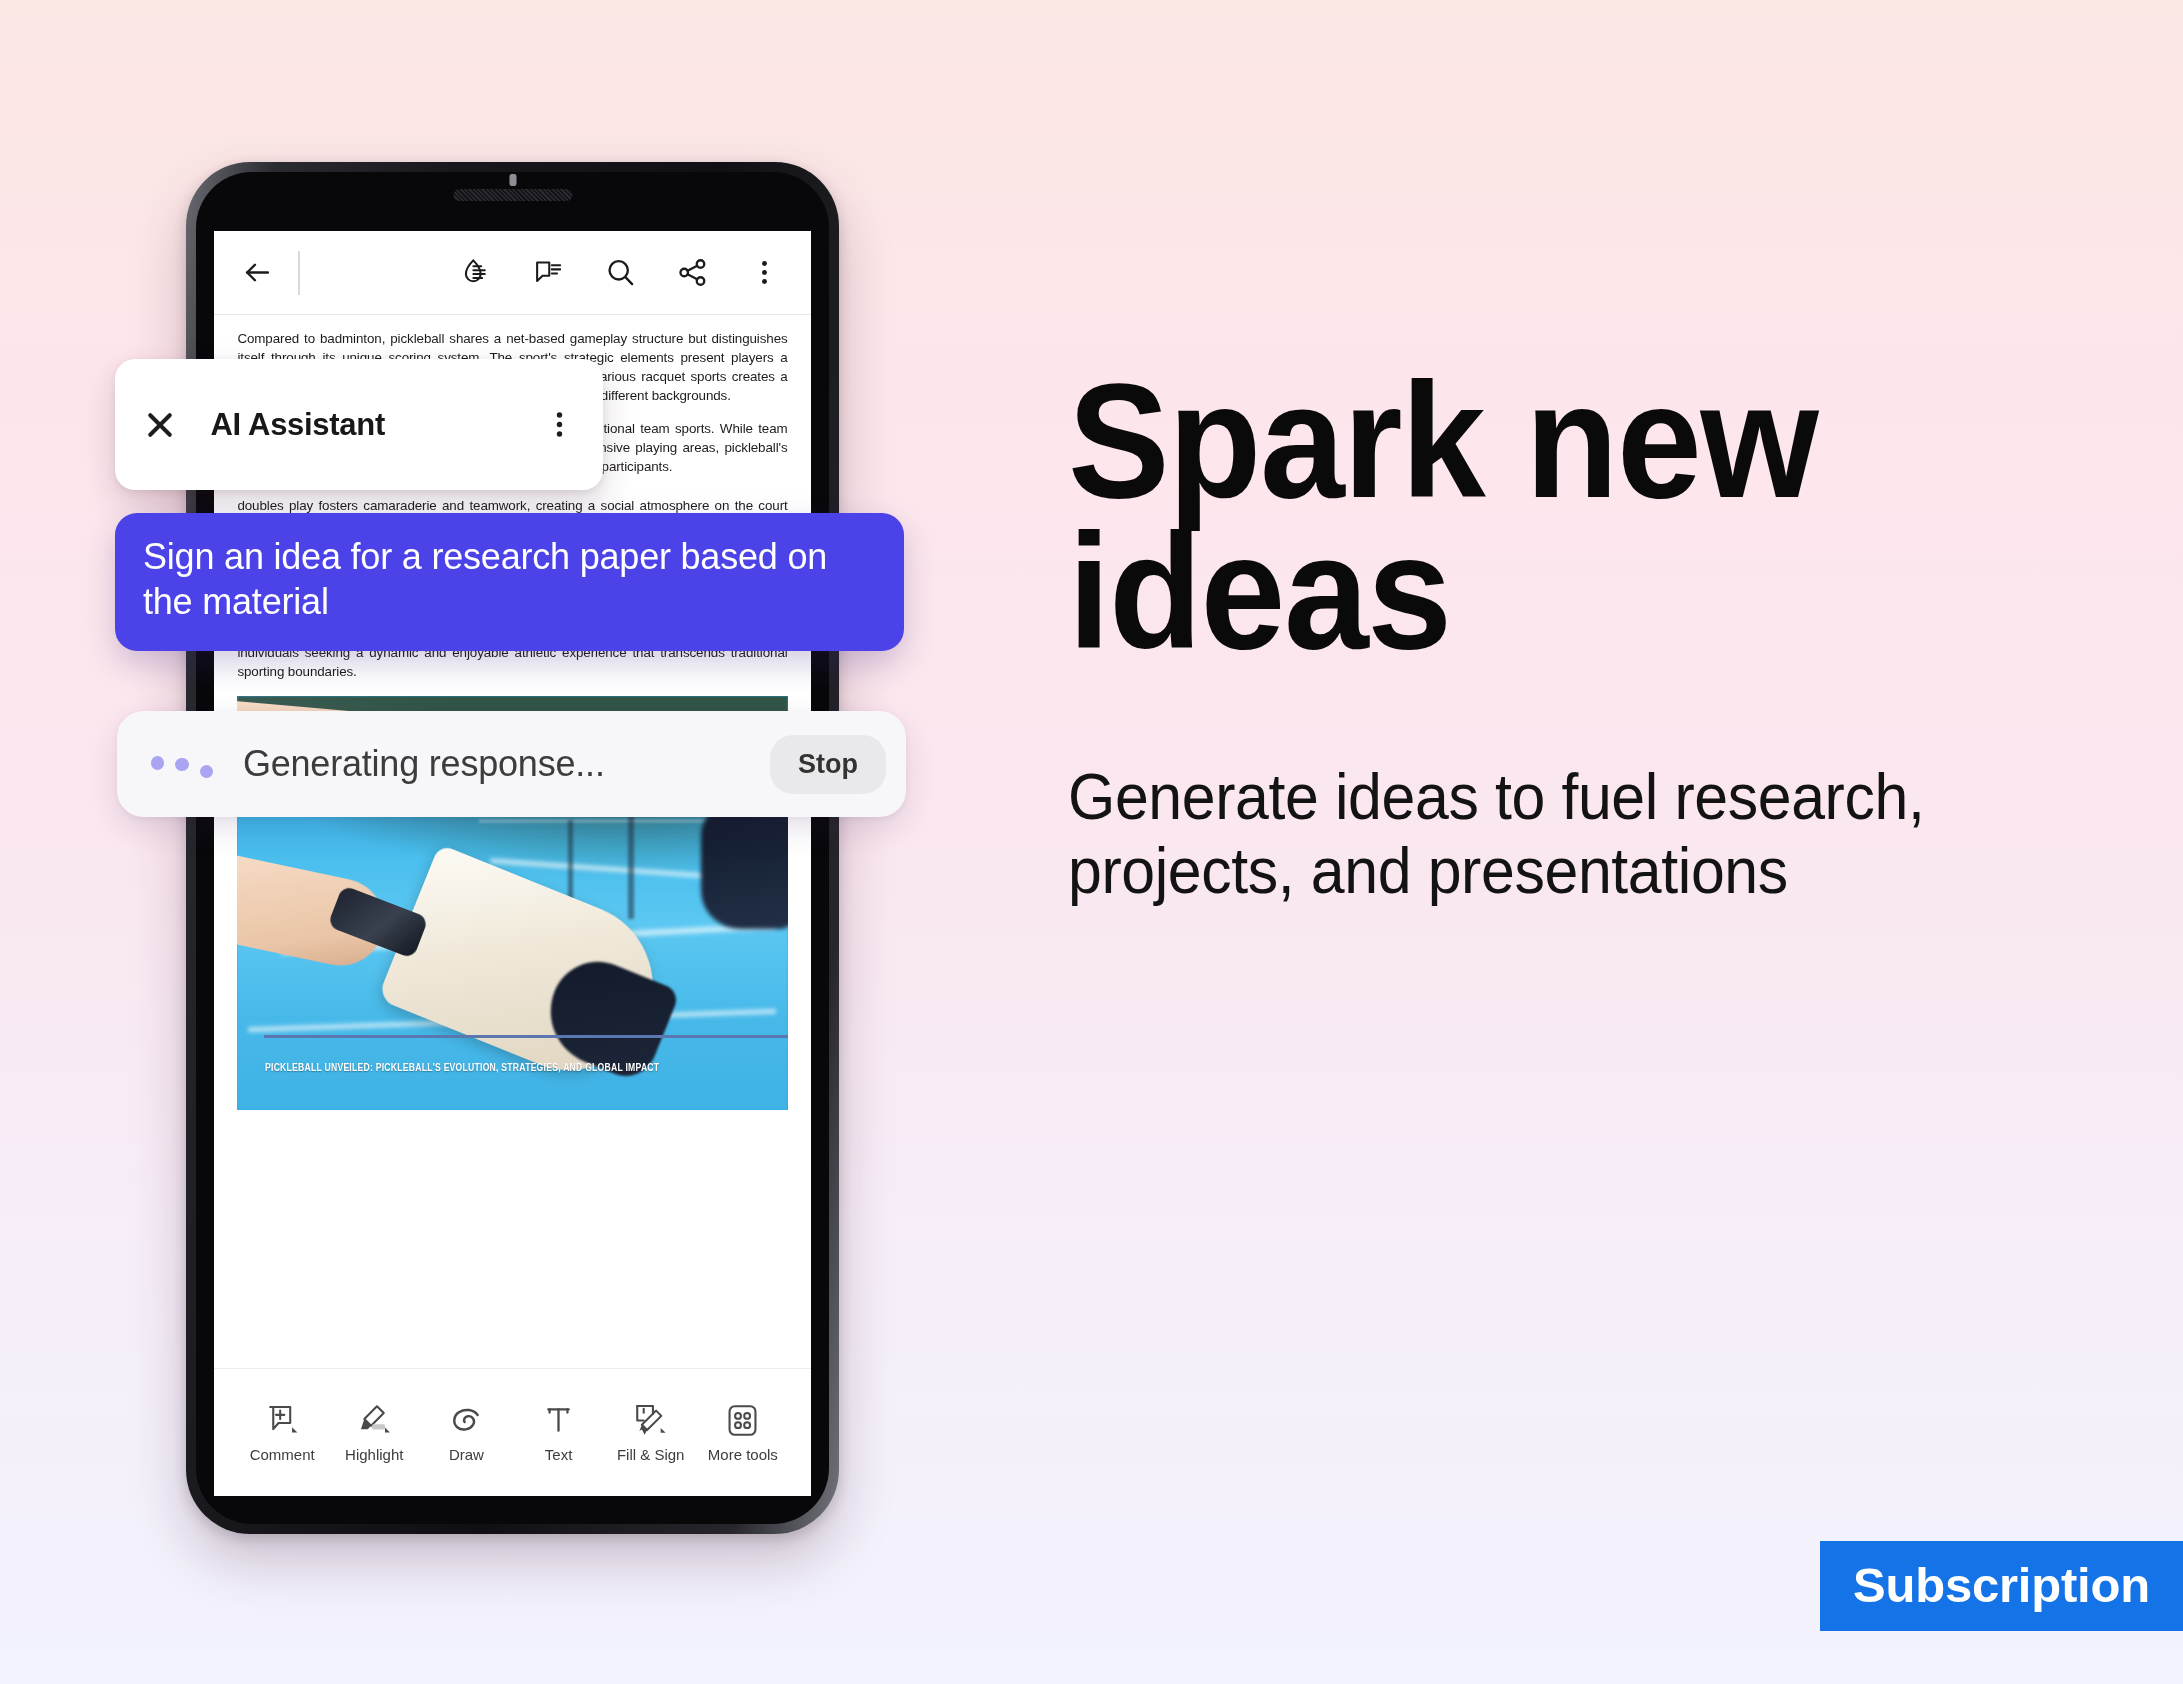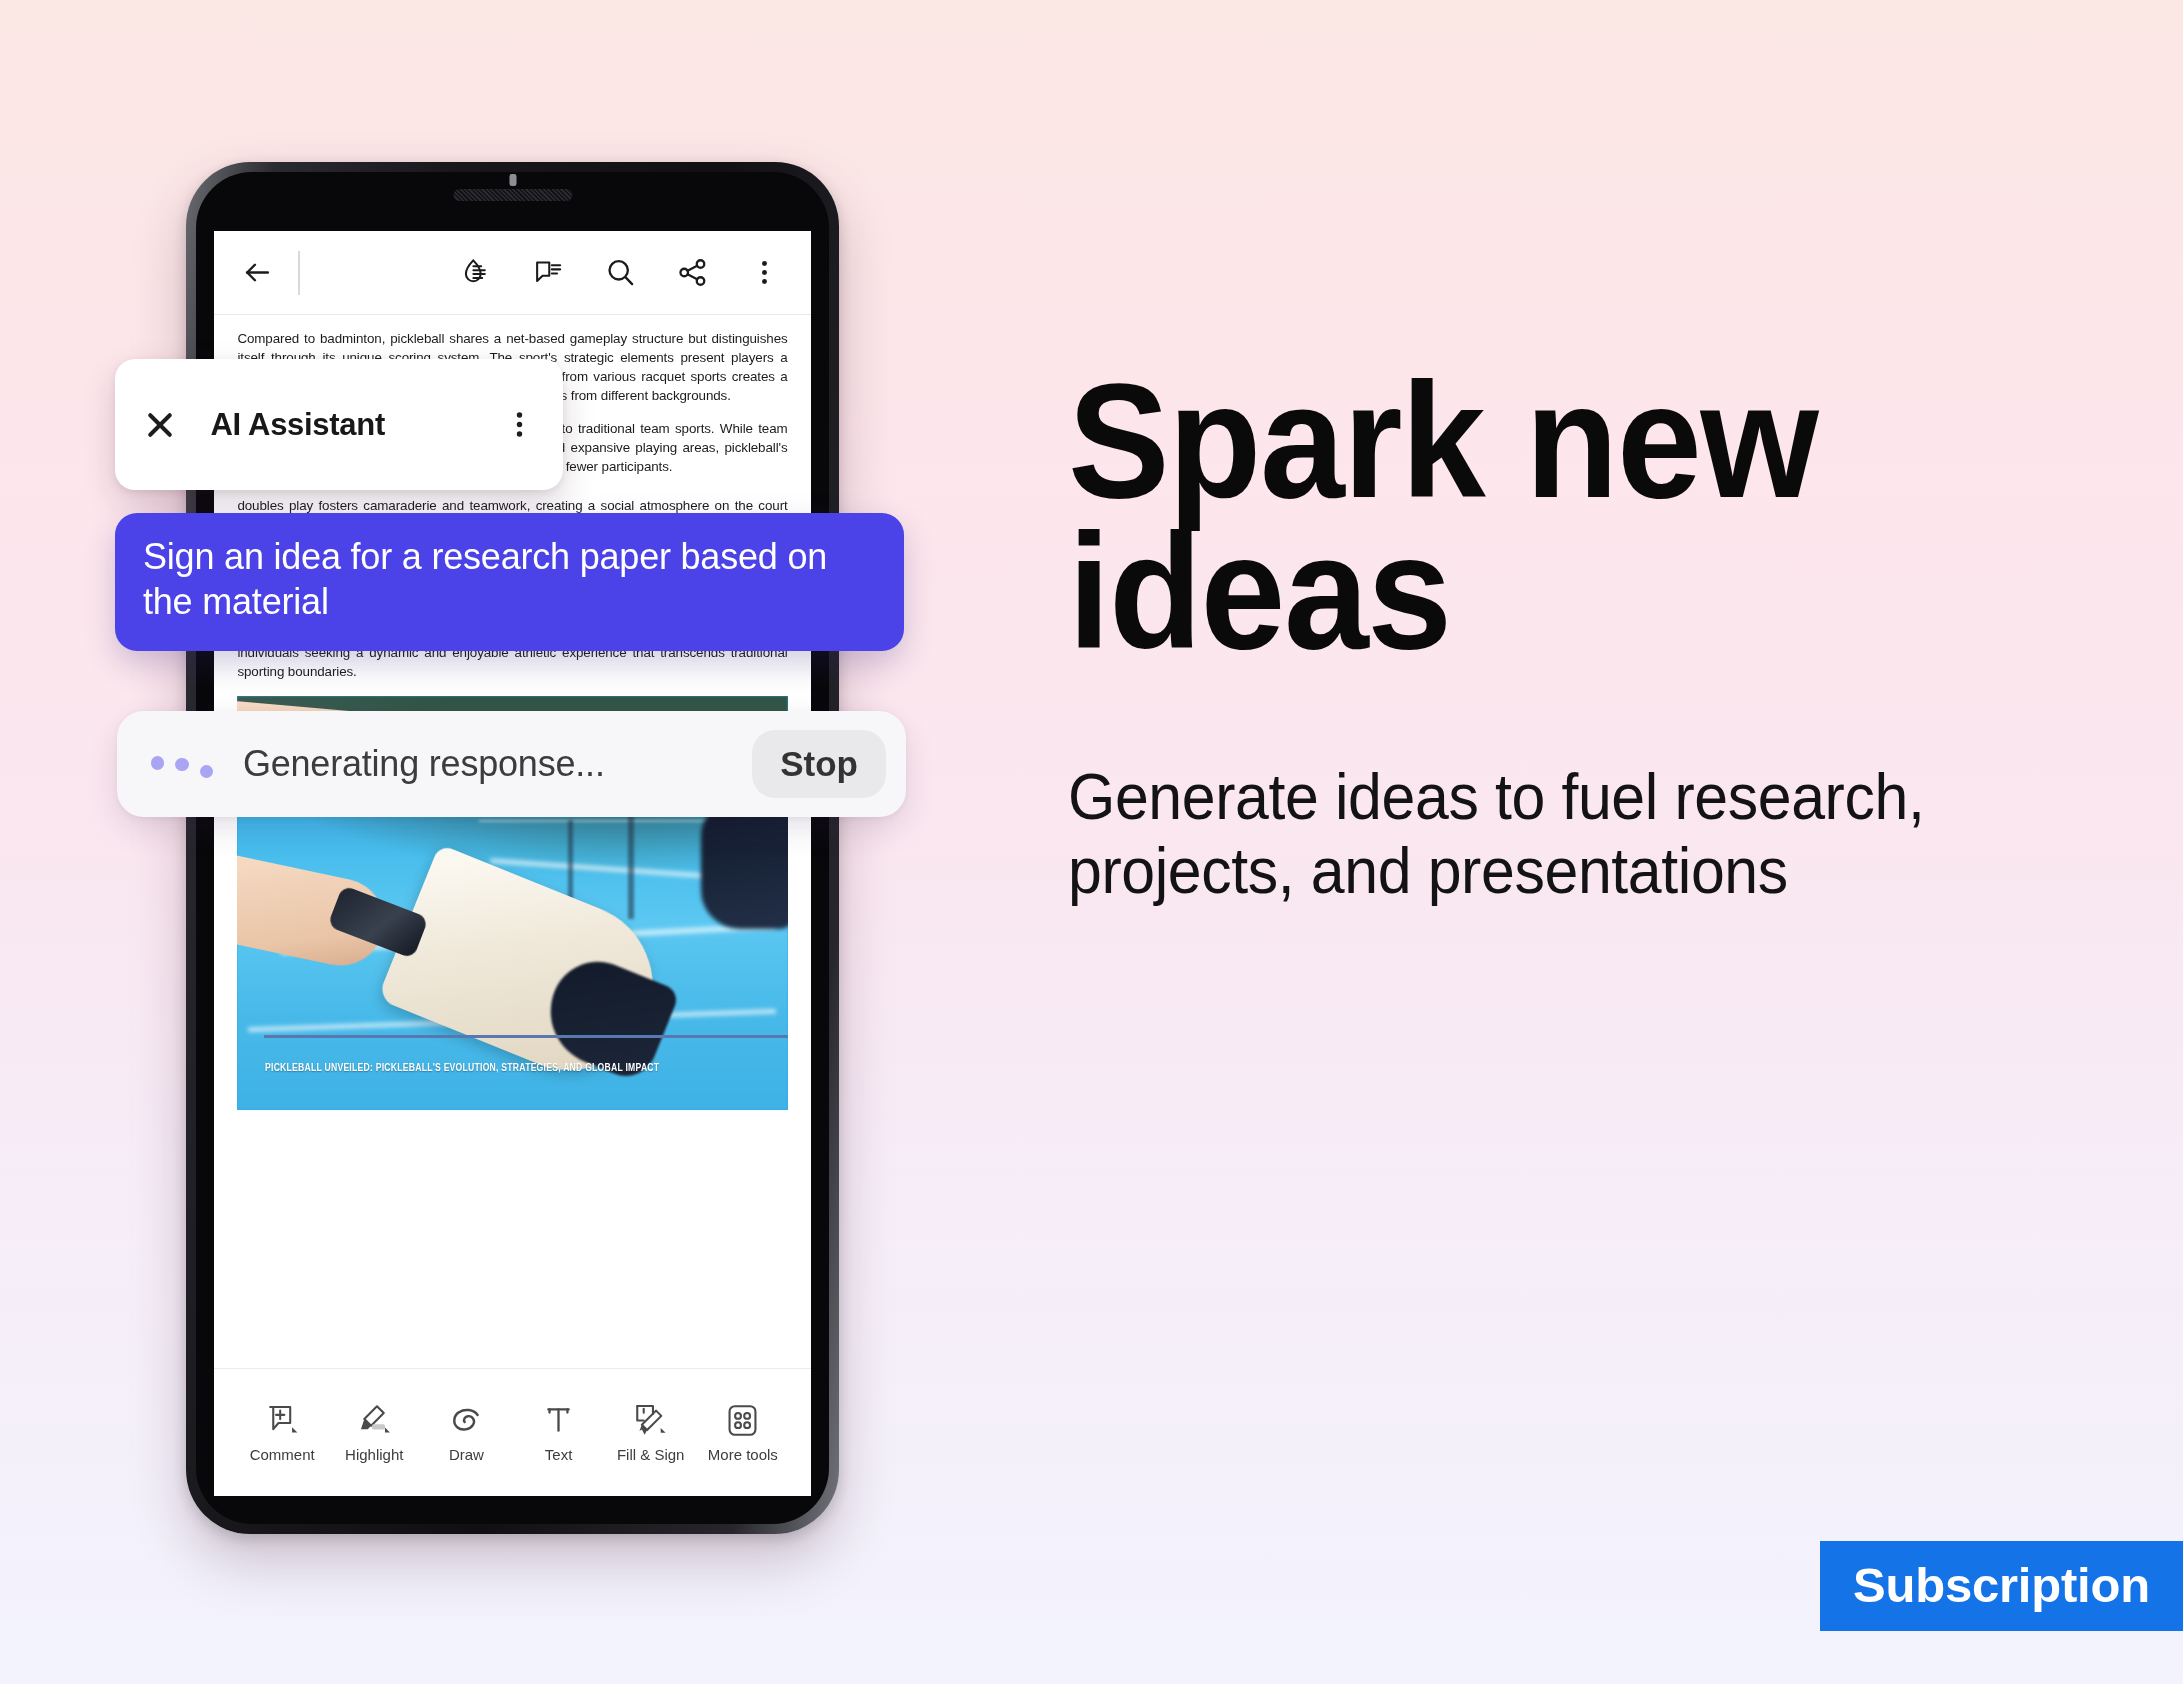--- a/index.html
+++ b/index.html
@@ -202,21 +202,21 @@
     padding: 0 22px;
   }
   .tool { display: flex; flex-direction: column; align-items: center; gap: 6.2px; width: 92px; }
   .tool svg { width: 37px; height: 37px; }
   .tool-label { font-size: 15px; color: #3d3d3d; white-space: nowrap; }
 
   
   #ai-panel {
     position: absolute;
     left: 115px; top: 359px;
-    width: 448px; height: 131px;
+    width: 488px; height: 131px;
     background: #ffffff;
     border-radius: 20px;
     box-shadow: 0 14px 33px rgba(70,30,60,.18), 0 2.3px 7.8px rgba(0,0,0,.08);
     display: flex;
     align-items: center;
     padding: 0 28px 0 26.5px;
     z-index: 20;
   }
   #ai-close { width: 36px; height: 36px; display:flex; align-items:center; justify-content:center; }
   #ai-title {
@@ -268,21 +268,21 @@
     color: #3c3c3c;
     letter-spacing: -0.2px;
   }
   #stop-btn {
     margin-left: auto;
     background: #E9E9EB;
     border: none;
     border-radius: 23.4px;
     padding: 14px 28px;
     font-family: "Liberation Sans", sans-serif;
-    font-size: 35px;
+    font-size: 27px;
     font-weight: 700;
     color: #333;
     cursor: pointer;
   }
 
   
   #right {
     position: absolute;
     left: 1068px;
     top: 366px;

